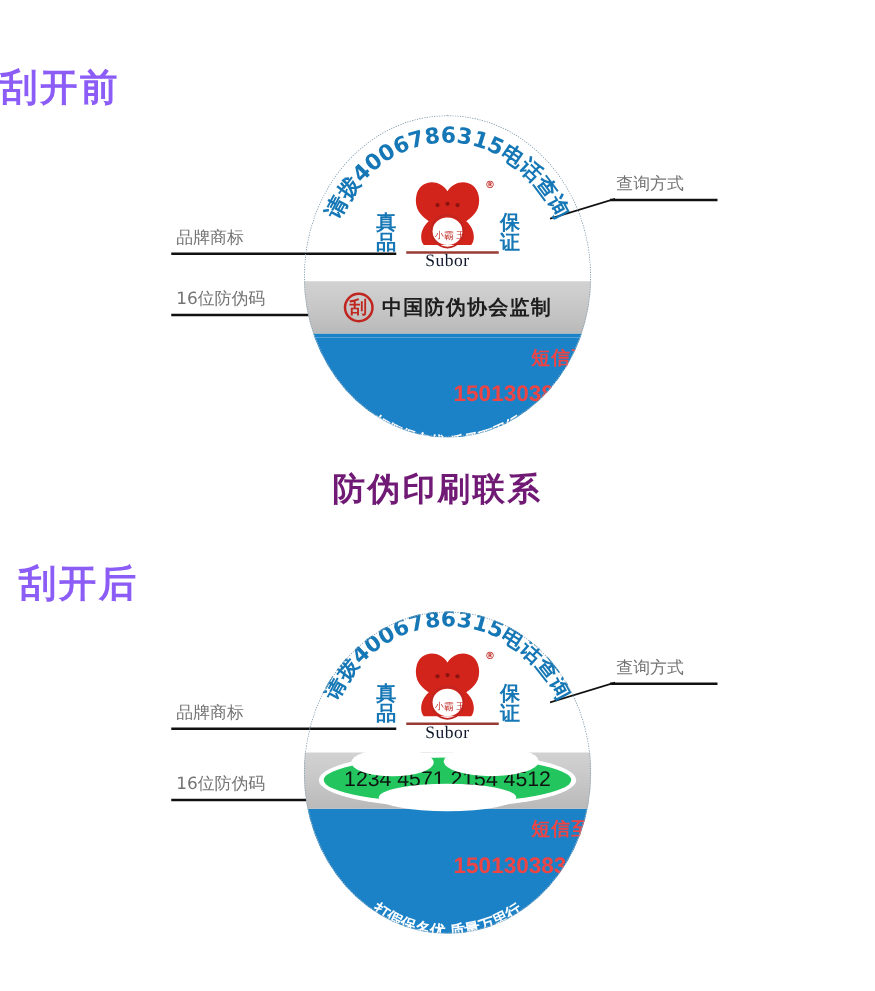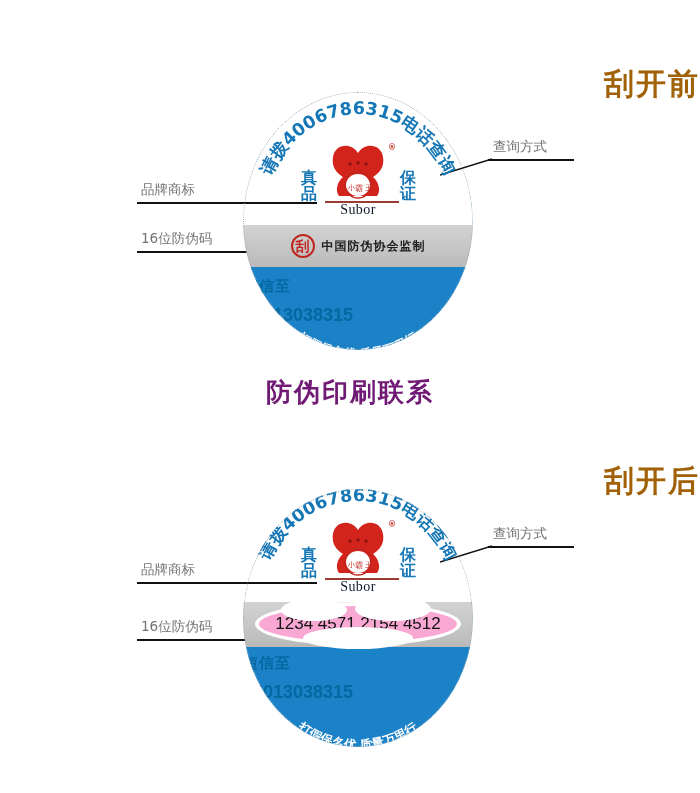--- a/index.html
+++ b/index.html
@@ -13,27 +13,26 @@
     width: 700px;
     height: 793px;
     overflow: hidden;
     background: #ffffff;
   }
 
   
   .section-title {
     position: absolute;
     width: 100%;
-    text-align: right;
+    text-align: left;
     font-size: 30px;
     font-weight: 700;
-    color: #a16207;
+    color: #8b5cf6;
     letter-spacing: 2px;
     font-family: "DejaVu Sans", "Liberation Sans", sans-serif;
-    margin-top: 14px;
   }
 
   
   .label-wrap { position: absolute; }
   .label {
     position: relative;
     width: 230px;
     height: 258px;
     border-radius: 50%;
     background: #ffffff;
@@ -74,33 +73,33 @@
     border: 2px solid #c0261f;
     border-radius: 50%;
     color: #c0261f;
     font-size: 14px;
     font-weight: 700;
     display: flex; align-items: center; justify-content: center;
     flex: none;
     line-height: 1;
   }
   .band-text {
-    font-size: 12px;
+    font-size: 16px;
     font-weight: 700;
     color: #1d1d1d;
     letter-spacing: 1px;
     white-space: nowrap;
     text-align: right;
   }
 
   
   .code-plate {
     position: absolute;
     z-index: 6;
-    background: #f9a8d4;
+    background: #22c55e;
     border-radius: 50% / 50%;
     display: flex;
     align-items: center;
     justify-content: center;
     box-shadow: 0 0 0 4px #ffffff;
   }
   .code-plate .code-text {
     font-size: 17px;
     color: #111111;
     white-space: nowrap;
@@ -153,22 +152,22 @@
     font-family: "Liberation Serif", "DejaVu Serif", serif;
     margin-top: -1px;
     letter-spacing: 0.4px;
   }
 
   
   .sms {
     position: absolute;
     z-index: 6;
     width: 100%;
-    text-align: left;
-    color: #0369a1;
+    text-align: right;
+    color: #ef4444;
     line-height: 1.08;
   }
   .sms-label { font-size: 15px; font-weight: 700; letter-spacing: 1px; }
   .sms-number { font-size: 18px; font-weight: 700; font-family: "Liberation Sans", sans-serif; margin-top: 12px; }
 
   
   .anno {
     position: absolute;
     font-size: 13.5px;
     color: #737373;

